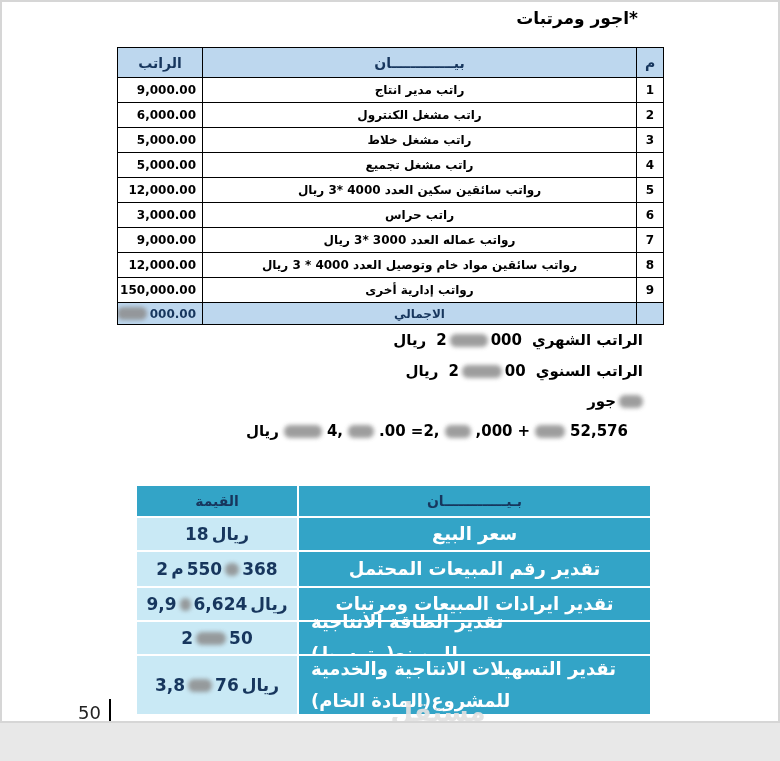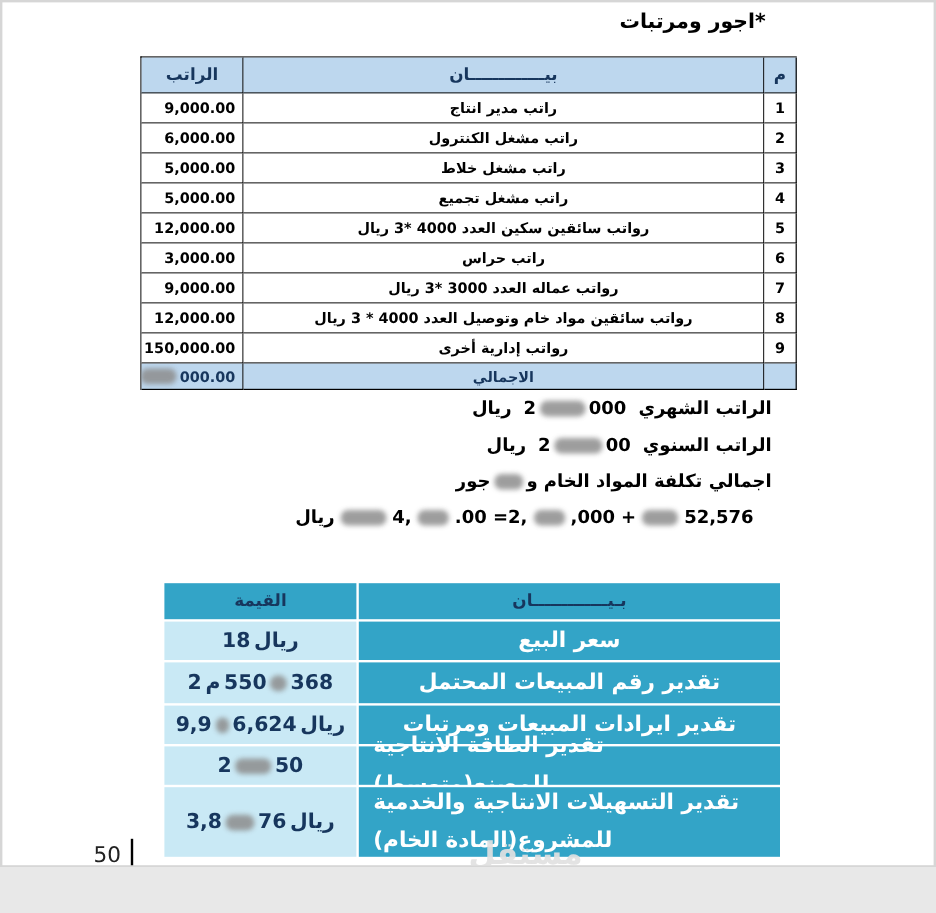--- a/index.html
+++ b/index.html
@@ -131,21 +131,20 @@
     <span>الراتب السنوي</span>
     <span class="frags" dir="ltr">
         <span class="frag">2</span>
         <span class="blur" style="width: 40px;"></span>
         <span class="frag">00</span>
       </span>
     <span>ريال</span>
   </div>
   <div class="sumline" style="top:390px">
     <span class="frags" dir="rtl">
-        <span class="frag">اجمالي تكلفة المواد الخام و</span>
         <span class="blur" style="width: 24px;"></span>
         <span class="frag">جور</span>
       </span>
   </div>
   <div class="eqline">
     <span class="frags" dir="ltr">
         <span class="frag">ريال</span>
         <span class="blur" style="width: 38px;"></span>
         <span class="frag">4,</span>
         <span class="blur" style="width: 26px;"></span>

